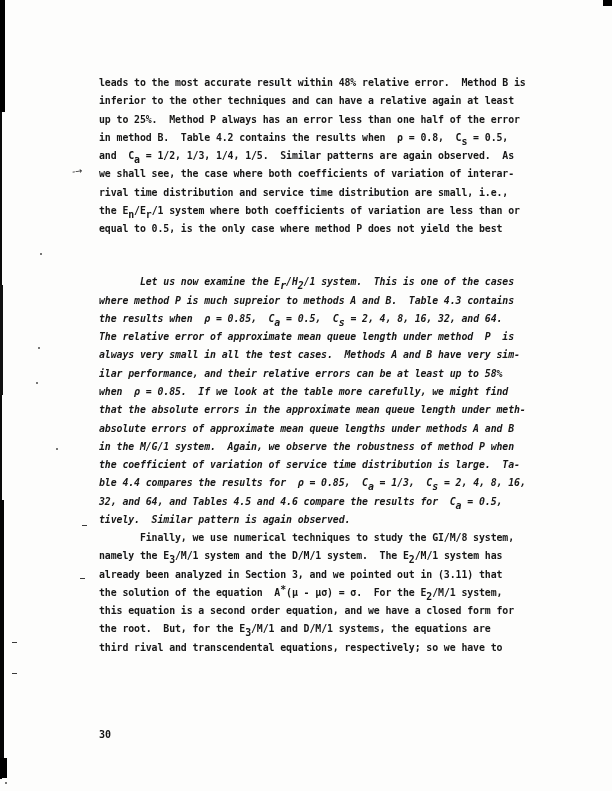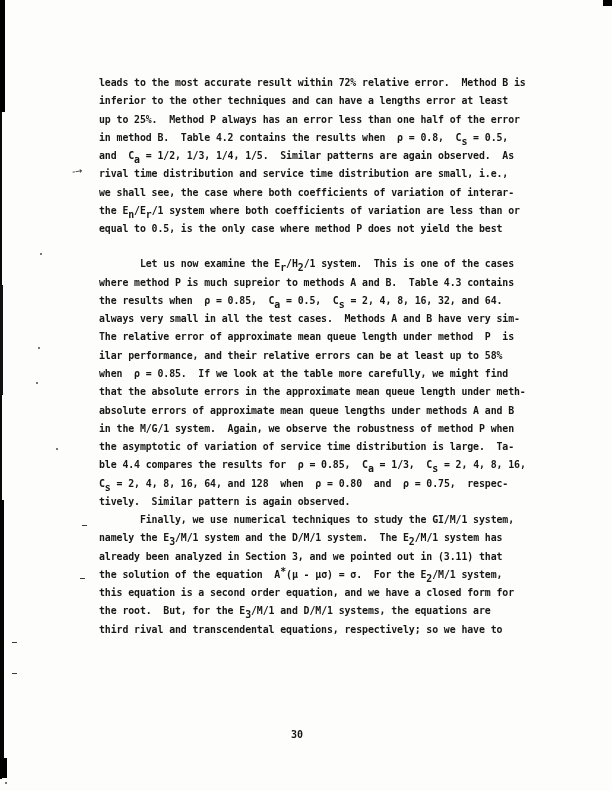--- a/index.html
+++ b/index.html
@@ -14,26 +14,26 @@
   
   .text-block {
     position:absolute;
     left:99px; top:74px; width:470px;
     color:#161616;
     font-size:9.9px;
     font-weight:bold;
     letter-spacing:-0.1px;
   }
   .line { white-space:pre; height:18.28px; line-height:18.28px; }
-  .paragraph.gap { margin-top:17px; }
+  .paragraph.gap { margin-top:35px;font-style:italic; }
   .sb { position:relative; top:4px; }    
   .sp { position:relative; top:-3px; }   
   .page-number {
     position:absolute; left:99px; top:728px; width:396px;
-    text-align:center; color:#161616;
+    color:#161616;
     font-size:10px; font-weight:bold; line-height:14px;
   }
   
   .edge { position:absolute; background:#000; }
   .edge-left-thin  { left:0; top:0;   width:2px; height:779px; background:#0a0a0a; }
   .edge-left-thick { left:0; top:0;   width:5px; height:112px; }
   .edge-left-mid   { left:0; top:285px; width:3px; height:110px; background:#111; }
   .edge-left-low   { left:0; top:500px; width:4px; height:270px; background:#050505; }
   .edge-blob-bottom{ left:0; top:758px; width:7px; height:20px; }
   .edge-top-right  { left:603px; top:0; width:9px; height:6px; }
@@ -66,48 +66,48 @@
   <div class="speck" style="left:5px;  top:782px;"></div>
   <div class="dash" style="left:82px; top:525px; width:5px;"></div>
   <div class="dash" style="left:80px; top:578px; width:5px;"></div>
   <div class="dash" style="left:12px; top:642px; width:5px;"></div>
   <div class="dash" style="left:12px; top:673px; width:5px;"></div>
 
   <div class="margin-arrow">-→</div>
 
   <div class="text-block">
       <div class="paragraph">
-        <div class="line">leads to the most accurate result within 72% relative error.  Method B is</div>
-        <div class="line">inferior to the other techniques and can have a lengths error at least</div>
+        <div class="line">leads to the most accurate result within 48% relative error.  Method B is</div>
+        <div class="line">inferior to the other techniques and can have a relative again at least</div>
         <div class="line">up to 25%.  Method P always has an error less than one half of the error</div>
         <div class="line">in method B.  Table 4.2 contains the results when  ρ = 0.8,  C<span class="sb">s</span> = 0.5,</div>
         <div class="line">and  C<span class="sb">a</span> = 1/2, 1/3, 1/4, 1/5.  Similar patterns are again observed.  As</div>
+        <div class="line">we shall see, the case where both coefficients of variation of interar-</div>
         <div class="line">rival time distribution and service time distribution are small, i.e.,</div>
-        <div class="line">we shall see, the case where both coefficients of variation of interar-</div>
         <div class="line">the E<span class="sb">n</span>/E<span class="sb">r</span>/1 system where both coefficients of variation are less than or</div>
         <div class="line">equal to 0.5, is the only case where method P does not yield the best</div>
       </div>
       <div class="paragraph gap">
         <div class="line">       Let us now examine the E<span class="sb">r</span>/H<span class="sb">2</span>/1 system.  This is one of the cases</div>
         <div class="line">where method P is much supreior to methods A and B.  Table 4.3 contains</div>
         <div class="line">the results when  ρ = 0.85,  C<span class="sb">a</span> = 0.5,  C<span class="sb">s</span> = 2, 4, 8, 16, 32, and 64.</div>
+        <div class="line">The relative error of approximate mean queue length under method  P  is</div>
         <div class="line">always very small in all the test cases.  Methods A and B have very sim-</div>
-        <div class="line">The relative error of approximate mean queue length under method  P  is</div>
         <div class="line">ilar performance, and their relative errors can be at least up to 58%</div>
         <div class="line">when  ρ = 0.85.  If we look at the table more carefully, we might find</div>
         <div class="line">that the absolute errors in the approximate mean queue length under meth-</div>
         <div class="line">absolute errors of approximate mean queue lengths under methods A and B</div>
         <div class="line">in the M/G/1 system.  Again, we observe the robustness of method P when</div>
-        <div class="line">the asymptotic of variation of service time distribution is large.  Ta-</div>
+        <div class="line">the coefficient of variation of service time distribution is large.  Ta-</div>
         <div class="line">ble 4.4 compares the results for  ρ = 0.85,  C<span class="sb">a</span> = 1/3,  C<span class="sb">s</span> = 2, 4, 8, 16,</div>
-        <div class="line">C<span class="sb">s</span> = 2, 4, 8, 16, 64, and 128  when  ρ = 0.80  and  ρ = 0.75,  respec-</div>
+        <div class="line">32, and 64, and Tables 4.5 and 4.6 compare the results for  C<span class="sb">a</span> = 0.5,</div>
         <div class="line">tively.  Similar pattern is again observed.</div>
       </div>
       <div class="paragraph">
-        <div class="line">       Finally, we use numerical techniques to study the GI/M/1 system,</div>
+        <div class="line">       Finally, we use numerical techniques to study the GI/M/8 system,</div>
         <div class="line">namely the E<span class="sb">3</span>/M/1 system and the D/M/1 system.  The E<span class="sb">2</span>/M/1 system has</div>
         <div class="line">already been analyzed in Section 3, and we pointed out in (3.11) that</div>
         <div class="line">the solution of the equation  A<span class="sp">*</span>(μ - μσ) = σ.  For the E<span class="sb">2</span>/M/1 system,</div>
         <div class="line">this equation is a second order equation, and we have a closed form for</div>
         <div class="line">the root.  But, for the E<span class="sb">3</span>/M/1 and D/M/1 systems, the equations are</div>
         <div class="line">third rival and transcendental equations, respectively; so we have to</div>
       </div>
     </div>
 
   <div class="page-number">30</div>

